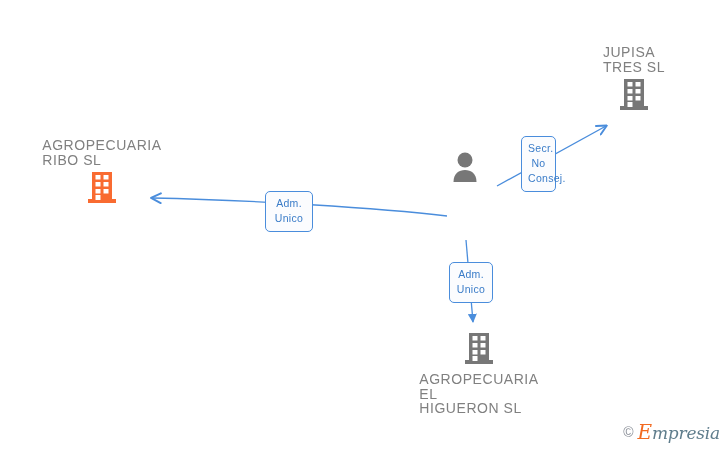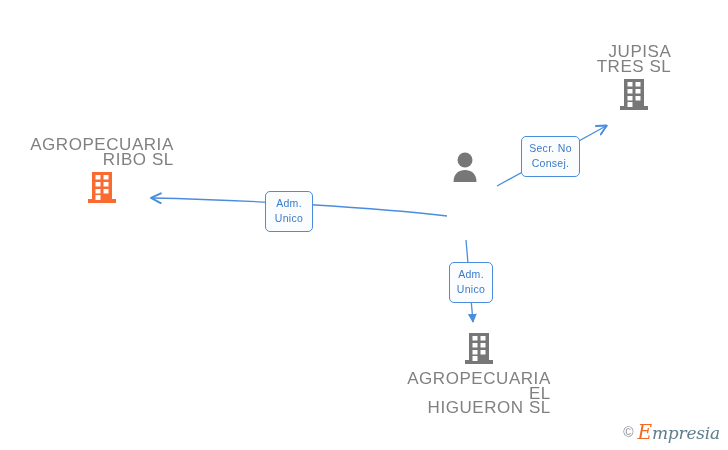--- a/index.html
+++ b/index.html
@@ -26,24 +26,24 @@
   
   .node {
     position: absolute;
     display: flex;
     flex-direction: column;
     align-items: center;
     width: 150px;
     margin-left: -75px;
   }
   .node-label {
-    font-size: 17px;
+    font-size: 14px;
     line-height: 14.5px;
     color: #808080;
-    text-align: right;
+    text-align: left;
     letter-spacing: 0.55px;
     white-space: pre-line;
   }
   .node-icon {
     display: block;
   }
 
   
   .edge-label {
     position: absolute;
@@ -175,21 +175,21 @@
       </g>
     </svg>
     <div class="node-label" style="margin-top:6px;">AGROPECUARIA
 EL
 HIGUERON  SL</div>
   </div>
 
   <div class="edge-label" style="left:265px; top:191px; width:48px;">Adm.
 Unico</div>
 
-  <div class="edge-label" style="left:521px; top:136px; width:59px;">Secr.  No
+  <div class="edge-label" style="left:521px; top:136px; width:35px;">Secr.  No
 Consej.</div>
 
   <div class="edge-label" style="left:449px; top:262px; width:44px;">Adm.
 Unico</div>
 
   <div id="watermark">
     <span class="wm-c">©</span>
     <span class="wm-word"><span class="wm-e">E</span><span>mpresia</span></span>
   </div>
 

